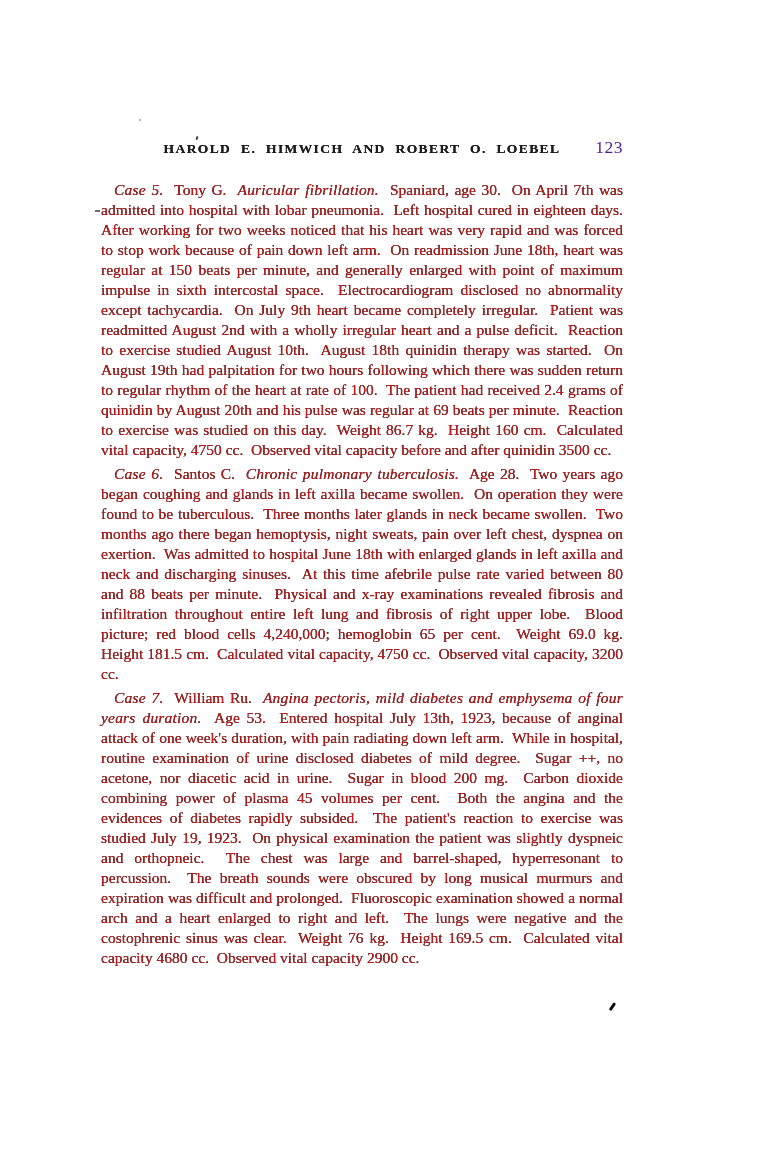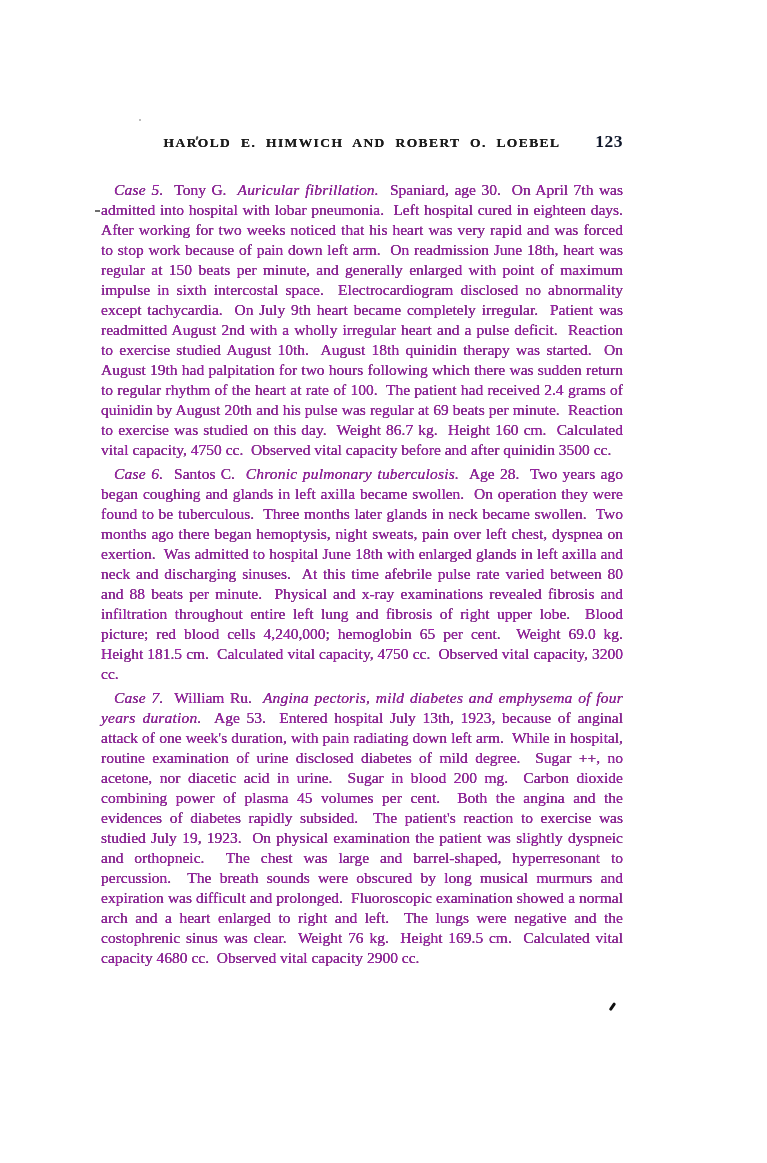--- a/index.html
+++ b/index.html
@@ -15,52 +15,52 @@
     font-family: "Liberation Serif", "DejaVu Serif", serif;
     color: #161616;
   }
   .page {
     position: absolute;
     inset: 0;
   }
   .header {
     position: absolute;
     left: 101px;
-    top: 135px;
+    top: 141px;
     width: 522px;
     height: 22px;
   }
   .running-head {
     text-align: center;
     font-size: 13.5px;
     font-weight: 700;
     letter-spacing: 1.4px;
     word-spacing: 5px;
     color: #1c1c1c;
     text-shadow: 0 0 0.3px #1c1c1c;
     white-space: nowrap;
   }
   .page-number {
     position: absolute;
     right: 0;
     top: -4px;
     font-size: 17.5px;
-    font-weight: 700;
+    font-weight: 400;
     letter-spacing: 0.5px;
-    color: #0f172a;
+    color: #4c1d95;
   }
   .body-text {
     position: absolute;
     left: 101px;
     top: 180px;
     width: 522px;
     font-size: 15.5px;
     line-height: 20px;
     text-align: justify;
-    color: #a21caf;
+    color: #b91c1c;
     text-shadow: 0 0 0.35px #141414;
   }
   .body-text p {
     margin: 0;
     text-indent: 13px;
     white-space: pre-wrap;
   }
   .body-text p + p {
     margin-top: 4px;
   }

